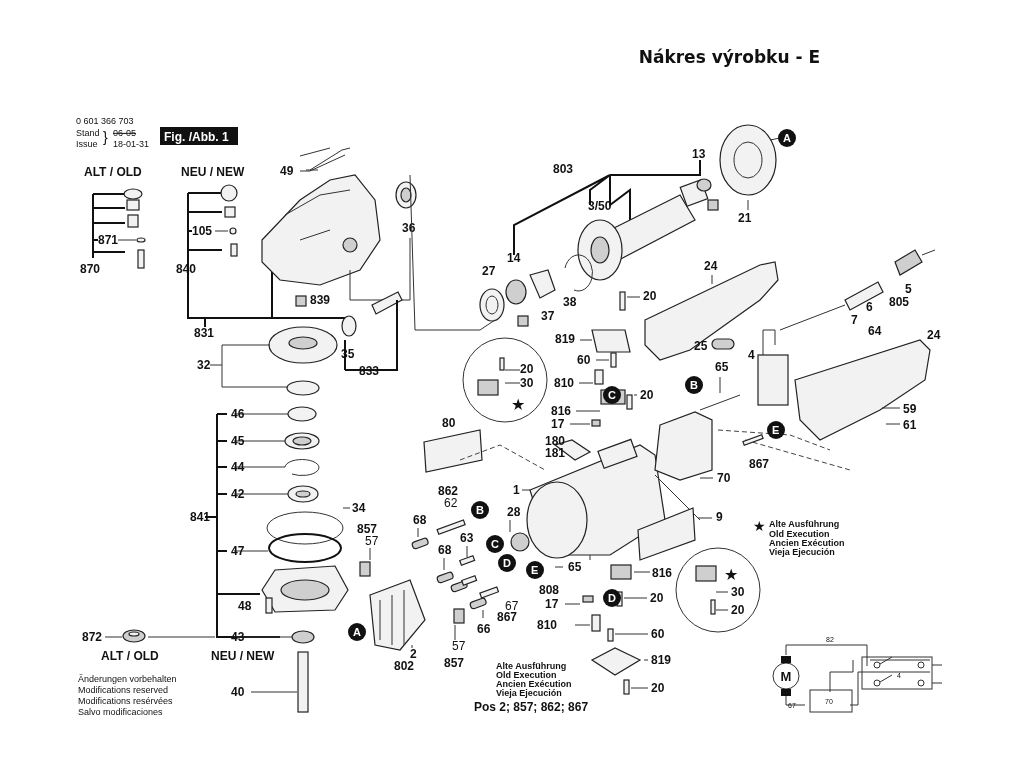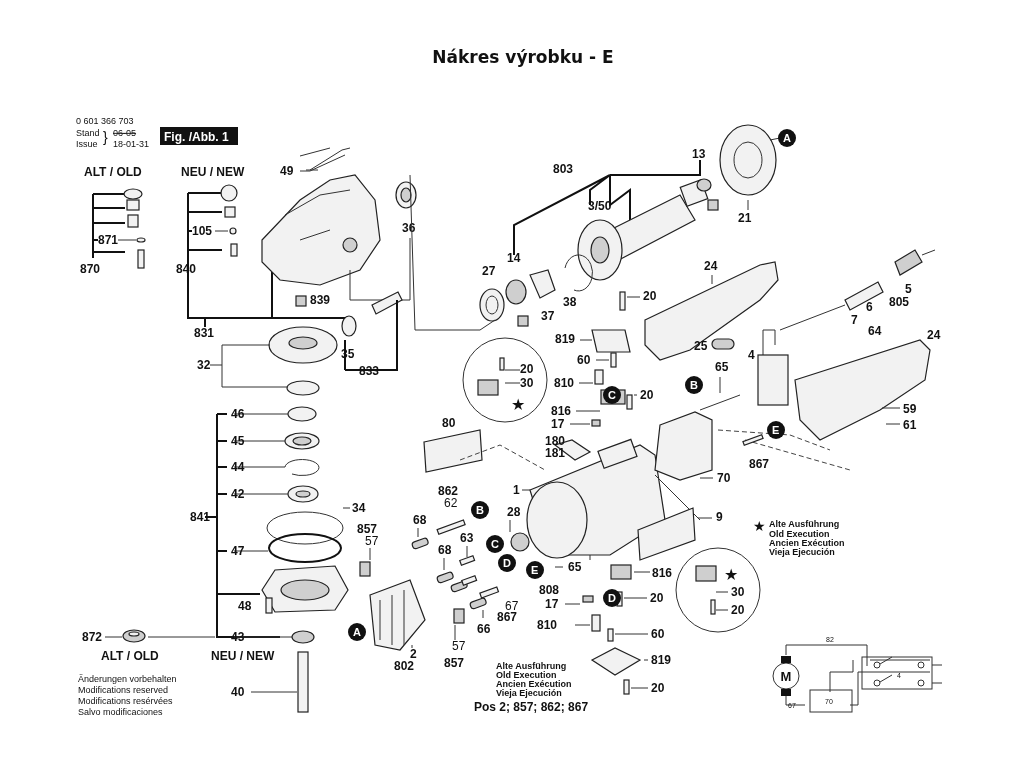--- a/index.html
+++ b/index.html
@@ -1,17 +1,17 @@
 <!DOCTYPE html>
 <html><head>
 <meta charset="utf-8">
 <style>
   html,body{margin:0;padding:0;background:#fff;}
   body{width:1024px;height:768px;position:relative;overflow:hidden;font-family:"Liberation Sans",sans-serif;color:#111;}
-  #title{position:absolute;left:0;width:820px;top:47px;text-align:center;padding-left:226px;box-sizing:border-box;font-family:"DejaVu Sans",sans-serif;font-weight:bold;font-size:17px;}
+  #title{position:absolute;left:0;width:820px;top:47px;text-align:right;padding-left:226px;box-sizing:border-box;font-family:"DejaVu Sans",sans-serif;font-weight:bold;font-size:17px;}
   svg{position:absolute;left:0;top:0;}
   .lbl{font-family:"Liberation Sans",sans-serif;font-weight:bold;font-size:12px;fill:#111;}
   .sm{font-family:"Liberation Sans",sans-serif;font-size:9px;fill:#111;}
   .smb{font-family:"Liberation Sans",sans-serif;font-size:9px;font-weight:bold;fill:#111;}
   .hdr{font-family:"Liberation Sans",sans-serif;font-weight:bold;font-size:12px;fill:#111;}
   .ln{stroke:#333;stroke-width:1;fill:none;}
   .bk{stroke:#111;stroke-width:2;fill:none;}
   .part{stroke:#222;stroke-width:1.2;fill:#f2f2f2;}
   .partd{stroke:#222;stroke-width:1.2;fill:#cfcfcf;}
   .dash{stroke:#444;stroke-width:1;fill:none;stroke-dasharray:5 3;}

